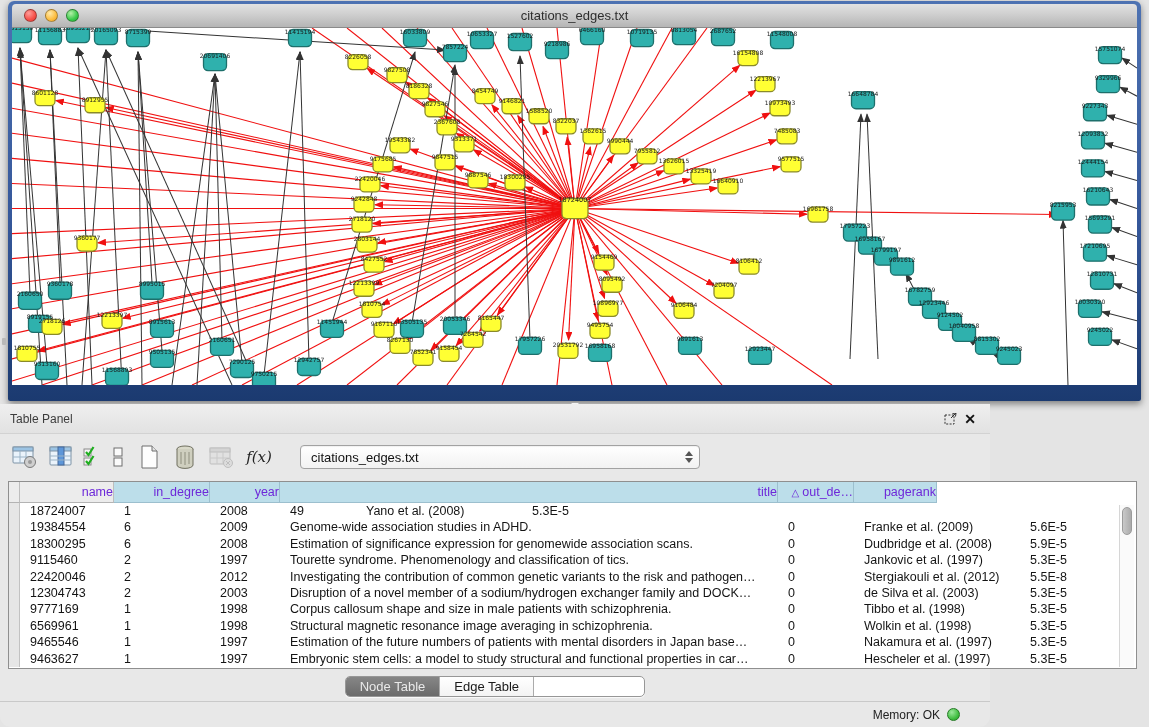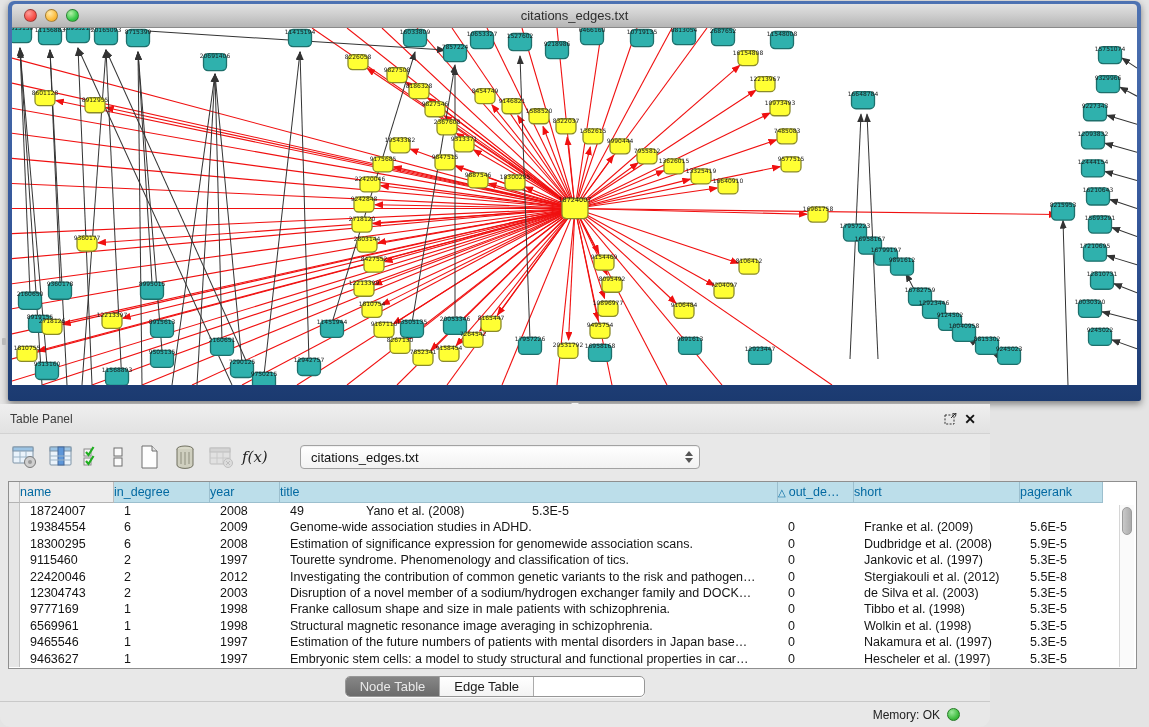--- a/index.html
+++ b/index.html
@@ -35,34 +35,34 @@
   .panel-header .spacer { flex:1; }
   .panel-btn { width:20px; height:18px; display:flex; align-items:center; justify-content:center; color:#222; }
   .panel-btn svg { display:block; }
   .close-x { font-size:14px; font-weight:bold; color:#111; }
 
   
   .toolbar { height:46px; display:flex; align-items:center; padding:0 10px; gap:6px; }
   .tb-icon { width:30px; height:30px; display:flex; align-items:center; justify-content:center; border-radius:4px; }
   .tb-icon svg { display:block; }
   .tb-icon.narrow { width:20px; }
-  .fx { font-size:15px; font-style:italic; font-family:"DejaVu Serif",serif; color:#222; width:34px; text-align:left; }
+  .fx { font-size:15px; font-style:italic; font-family:"DejaVu Serif",serif; color:#222; width:34px; text-align:center; }
   .combo { margin-left:18px; width:400px; height:24px; background:linear-gradient(180deg,#ffffff,#f2f2f2);
     border:1px solid #a2a2a2; border-radius:4px; display:flex; align-items:center; font-size:13px; color:#111;
     padding-left:10px; position:relative; box-shadow:inset 0 1px 1px rgba(0,0,0,.06); }
   .combo .arrows { position:absolute; right:6px; top:0; height:100%; display:flex; flex-direction:column; justify-content:center; gap:2px; }
   .combo .arrows i { display:block; width:0; height:0; border-left:4px solid transparent; border-right:4px solid transparent; }
   .combo .arrows .up { border-bottom:5px solid #555; }
   .combo .arrows .dn { border-top:5px solid #555; }
 
   
   .tbl-wrap { position:absolute; left:8px; top:77px; width:1129px; height:188px;
     background:#ffffff; border:1px solid #8f8f8f; overflow:hidden; }
   .tr { display:flex; width:100%; }
-  .thead .td { height:21px; line-height:20px; font-size:12.5px; color:#0369a1; text-align:left;
+  .thead .td { height:21px; line-height:20px; font-size:12.5px; color:#6d28d9; text-align:right;
     background:#bcdeea; border-right:1px solid #9cbfce; border-bottom:1px solid #9cbfce; overflow:hidden; white-space:nowrap; }
   .thead .td.gutter, .thead .td.gray { background:#ececec; border-right:1px solid #bdbdbd; border-bottom:1px solid #b3b3b3; }
   .tbody .tr { height:16.4px; }
   .tbody .td { font-size:12.5px; line-height:16.4px; color:#141414; white-space:nowrap; overflow:hidden;
     text-overflow:ellipsis; padding-left:10px; }
   .tbody .td.gutter { padding:0; background:#e6e6e6; border-right:1px solid #c2c2c2; }
   .c0{width:11px;flex:none;} .c1{width:94px;flex:none;} .c2{width:96px;flex:none;} .c3{width:70px;flex:none;}
   .c4{width:498px;flex:none;} .c5{width:76px;flex:none;} .c6{width:166px;flex:none;} .c7{width:83px;flex:none;}
   .sort-glyph { font-size:10px; margin-right:3px; }
   .vscroll { position:absolute; right:2px; top:23px; width:15px; height:162px; background:#fafafa;
@@ -800,21 +800,20 @@
 
   <div class="tbl-wrap">
     <div class="thead" id="thead">
         <div class="tr">
           <div class="td gutter c0"></div>
           <div class="td c1 gray">name</div>
           <div class="td c2">in_degree</div>
           <div class="td c3">year</div>
           <div class="td c4">title</div>
           <div class="td c5"><span class="sort-glyph">△</span>out_de…</div>
-          <div class="td c6">short</div>
           <div class="td c7">pagerank</div>
         </div>
       </div>
     <div class="tbody" id="tbody">
         <div class="tr">
           <div class="td gutter c0"></div>
           <div class="td c1">18724007</div>
           <div class="td c2">1</div>
           <div class="td c3">2008</div>
           <div class="td c5">49</div>
@@ -869,21 +868,21 @@
           <div class="td c4">Disruption of a novel member of a sodium/hydrogen exchanger family and DOCK…</div>
           <div class="td c5">0</div>
           <div class="td c6">de Silva et al. (2003)</div>
           <div class="td c7">5.3E-5</div>
         </div>
         <div class="tr">
           <div class="td gutter c0"></div>
           <div class="td c1">9777169</div>
           <div class="td c2">1</div>
           <div class="td c3">1998</div>
-          <div class="td c4">Franke callosum shape and size in male patients with schizophrenia.</div>
+          <div class="td c4">Corpus callosum shape and size in male patients with schizophrenia.</div>
           <div class="td c5">0</div>
           <div class="td c6">Tibbo et al. (1998)</div>
           <div class="td c7">5.3E-5</div>
         </div>
         <div class="tr">
           <div class="td gutter c0"></div>
           <div class="td c1">6569961</div>
           <div class="td c2">1</div>
           <div class="td c3">1998</div>
           <div class="td c4">Structural magnetic resonance image averaging in schizophrenia.</div>

